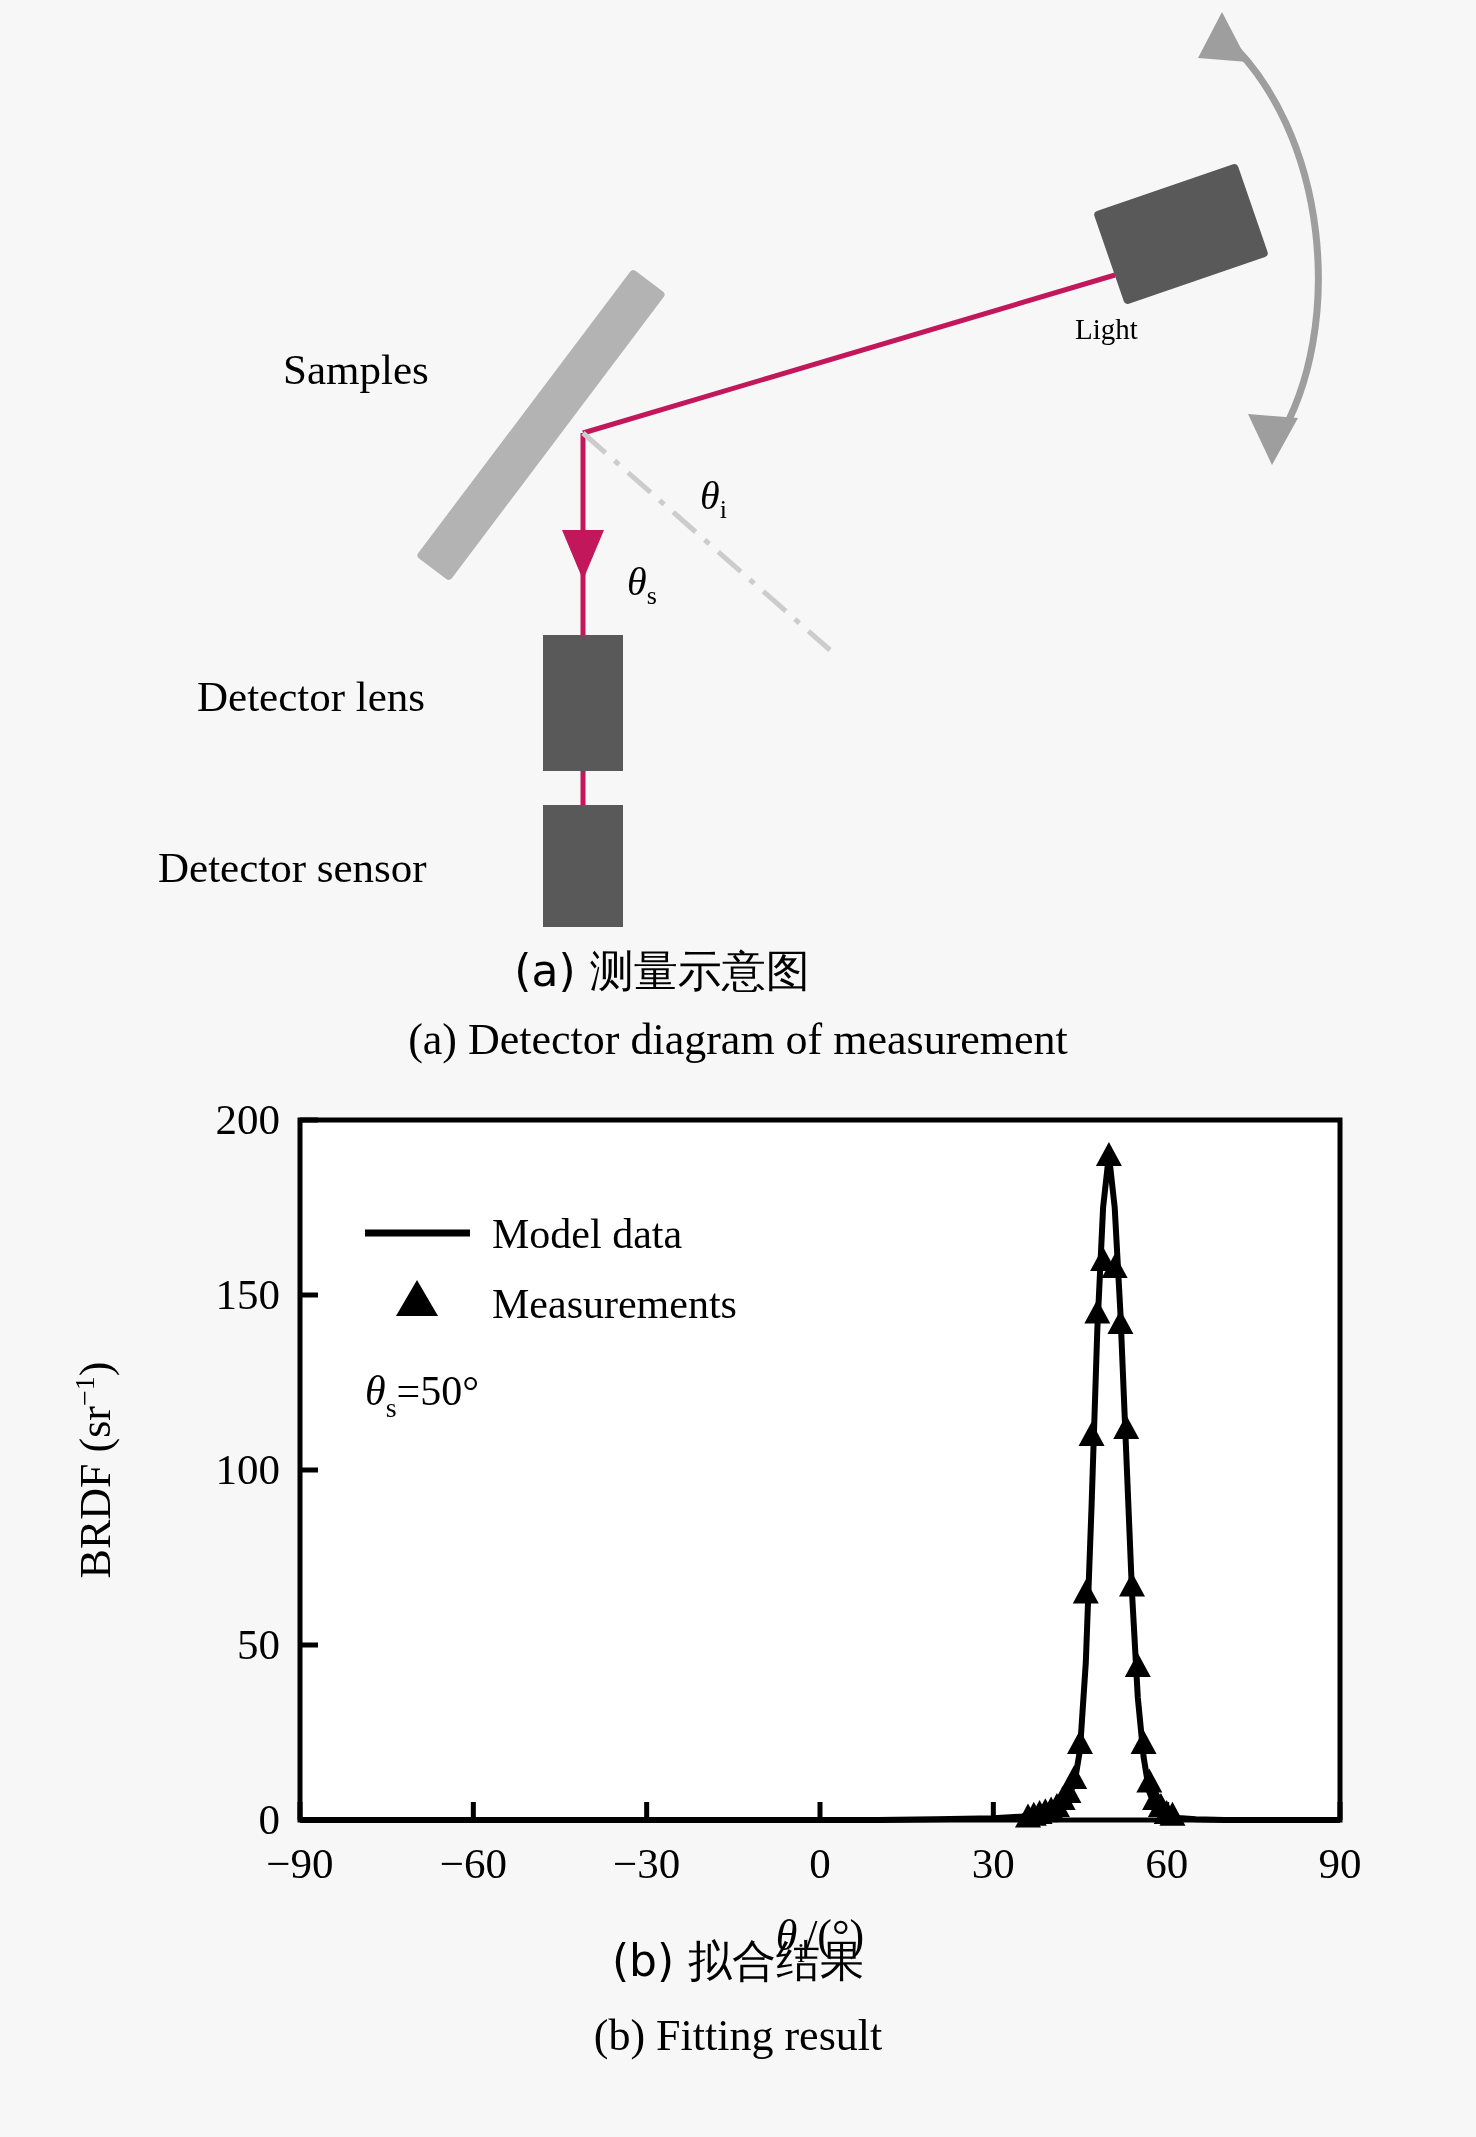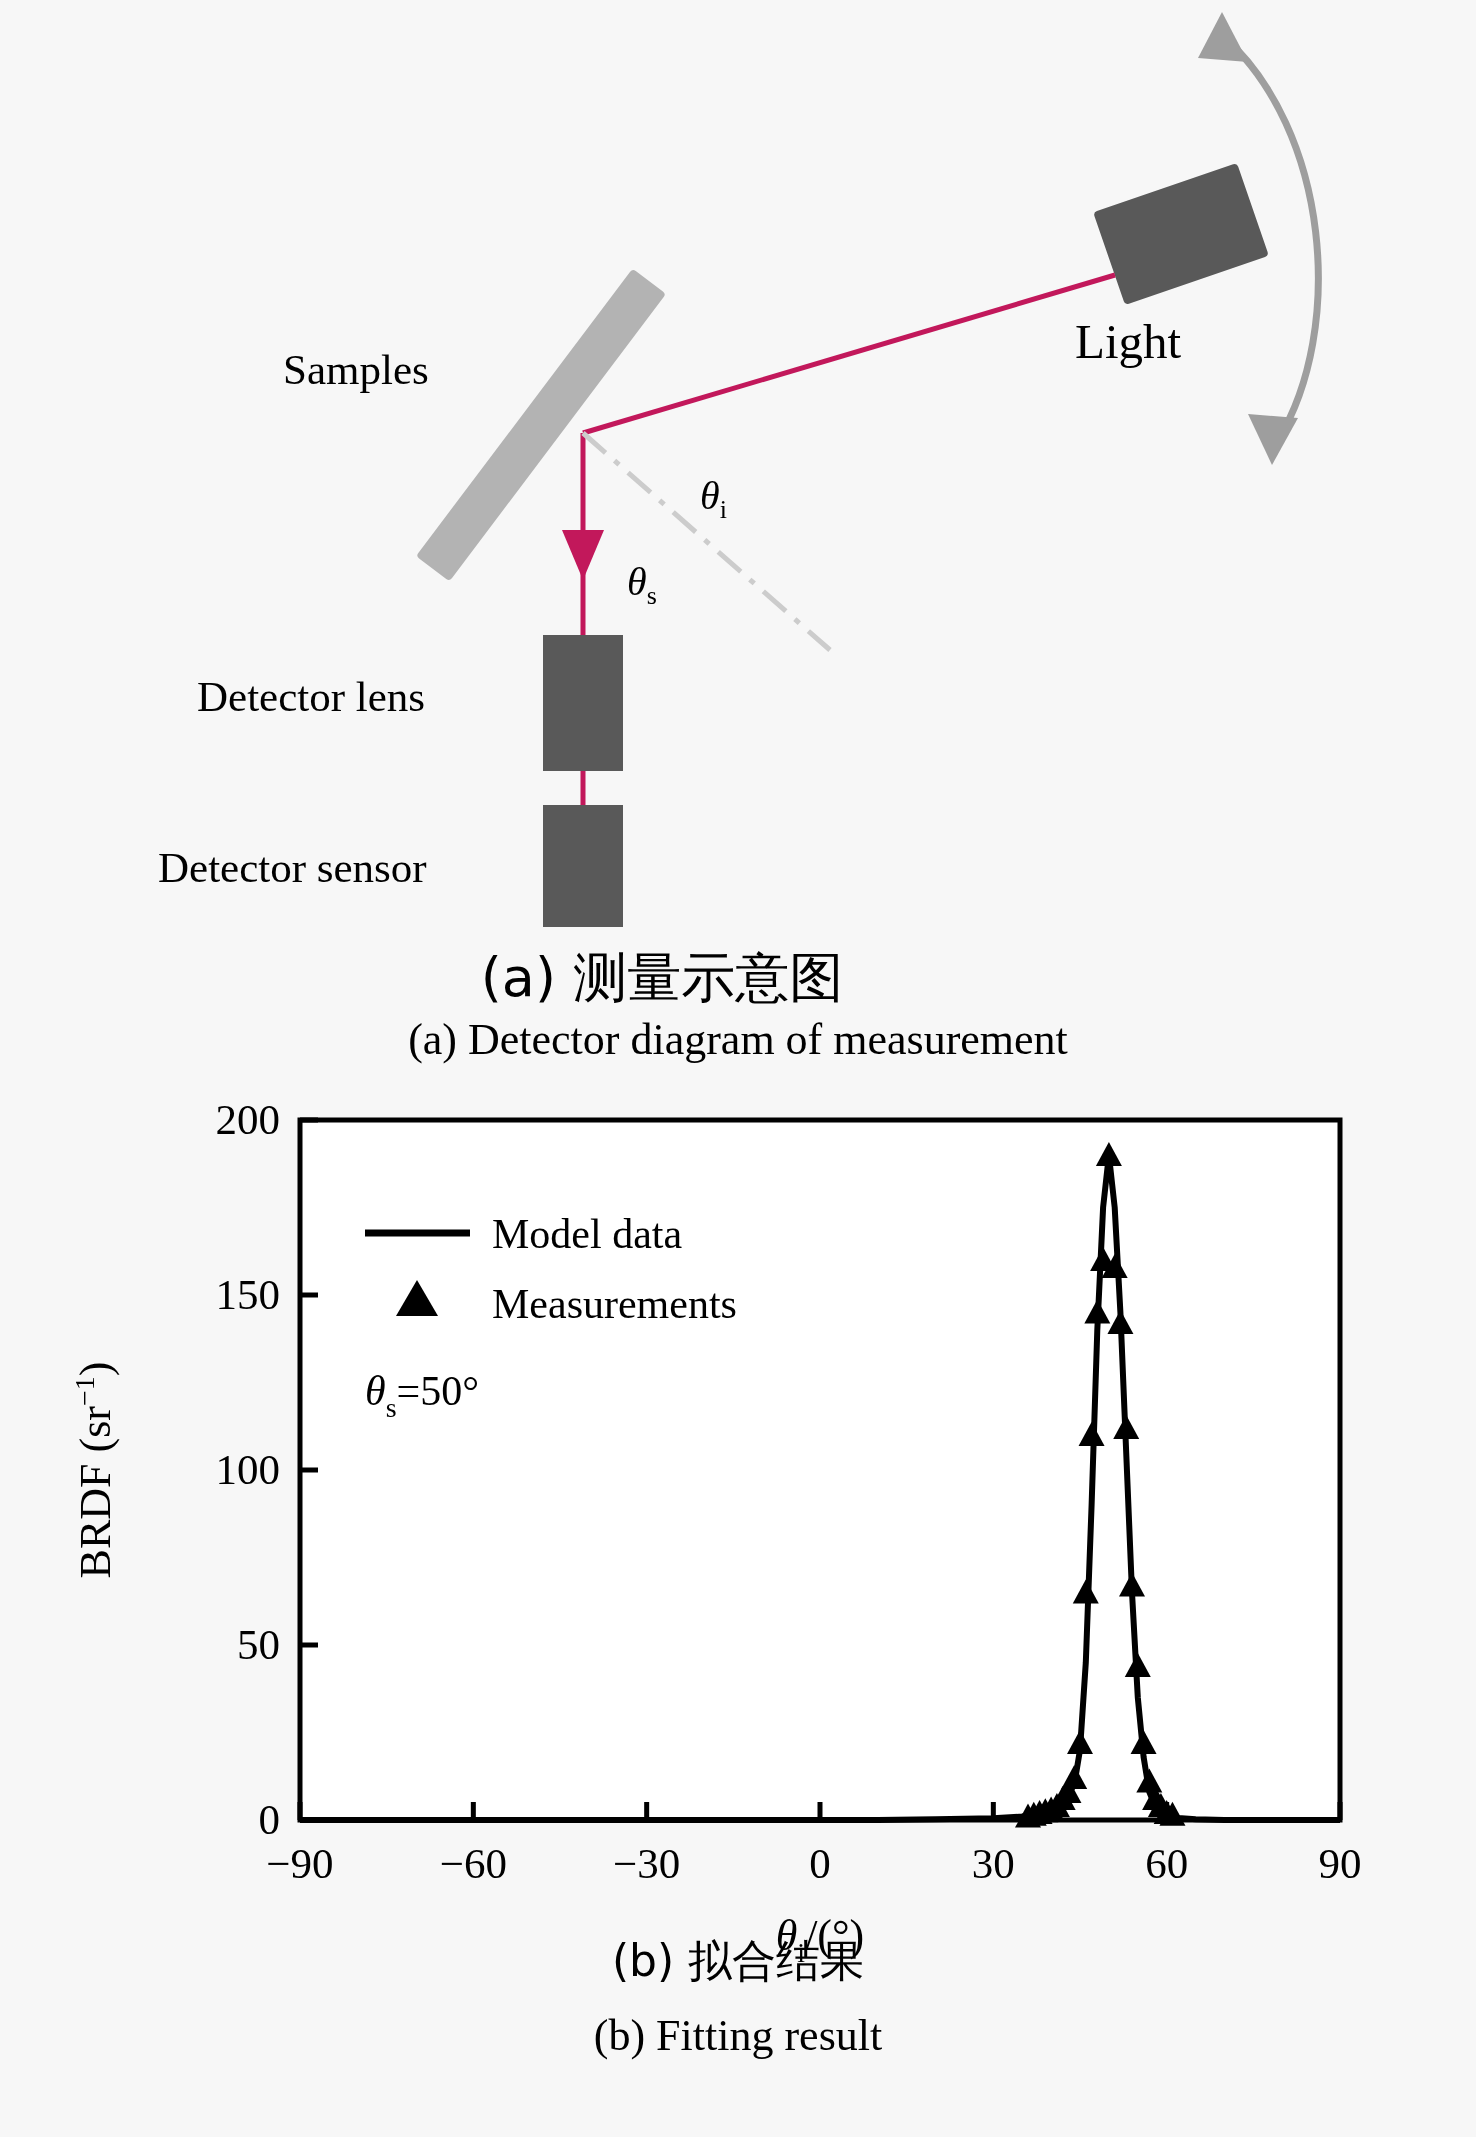--- a/index.html
+++ b/index.html
@@ -13,29 +13,29 @@
   }
   #page { position:absolute; left:0; top:0; width:1476px; height:2137px; }
 
   
   .panel-a { position:absolute; left:0; top:0; width:1476px; height:980px; }
   .panel-a svg { position:absolute; left:0; top:0; }
 
   .lbl { position:absolute; white-space:nowrap; }
 
   #label-samples   { left:283px; top:345px;  font-size:43px; }
-  #label-light     { left:1075px; top:313px; font-size:49px; }
+  #label-light     { left:1075px; top:313px; font-size:29px; }
   #label-det-lens  { left:197px; top:672px;  font-size:43px; }
   #label-det-sensor{ left:158px; top:843px;  font-size:43px; }
 
   #label-theta-i { left:700px; top:472px; font-size:40px; font-style:italic; }
   #label-theta-s { left:627px; top:558px; font-size:40px; font-style:italic; }
   .sub { font-size:26px; font-style:normal; vertical-align:sub; }
 
-  #cap-a-cn { position:absolute; left:0; top:942px; width:1324px; text-align:center; font-size:54px; font-family:"DejaVu Sans", sans-serif; }
+  #cap-a-cn { position:absolute; left:0; top:942px; width:1324px; text-align:center; font-size:44px; font-family:"DejaVu Sans", sans-serif; }
   #cap-a-en { position:absolute; left:0; top:1014px; width:1476px; text-align:center; font-size:44px; }
 
   
   .panel-b { position:absolute; left:0; top:1090px; width:1476px; height:1047px; }
   .panel-b svg { position:absolute; left:0; top:0; }
 
   #cap-b-cn { position:absolute; left:0; top:1932px; width:1476px; text-align:center; font-size:44px; font-family:"DejaVu Sans", sans-serif; }
   #cap-b-en { position:absolute; left:0; top:2010px; width:1476px; text-align:center; font-size:44px; }
 
   .tick-txt { font-family:"Liberation Serif", serif; font-size:43px; }

